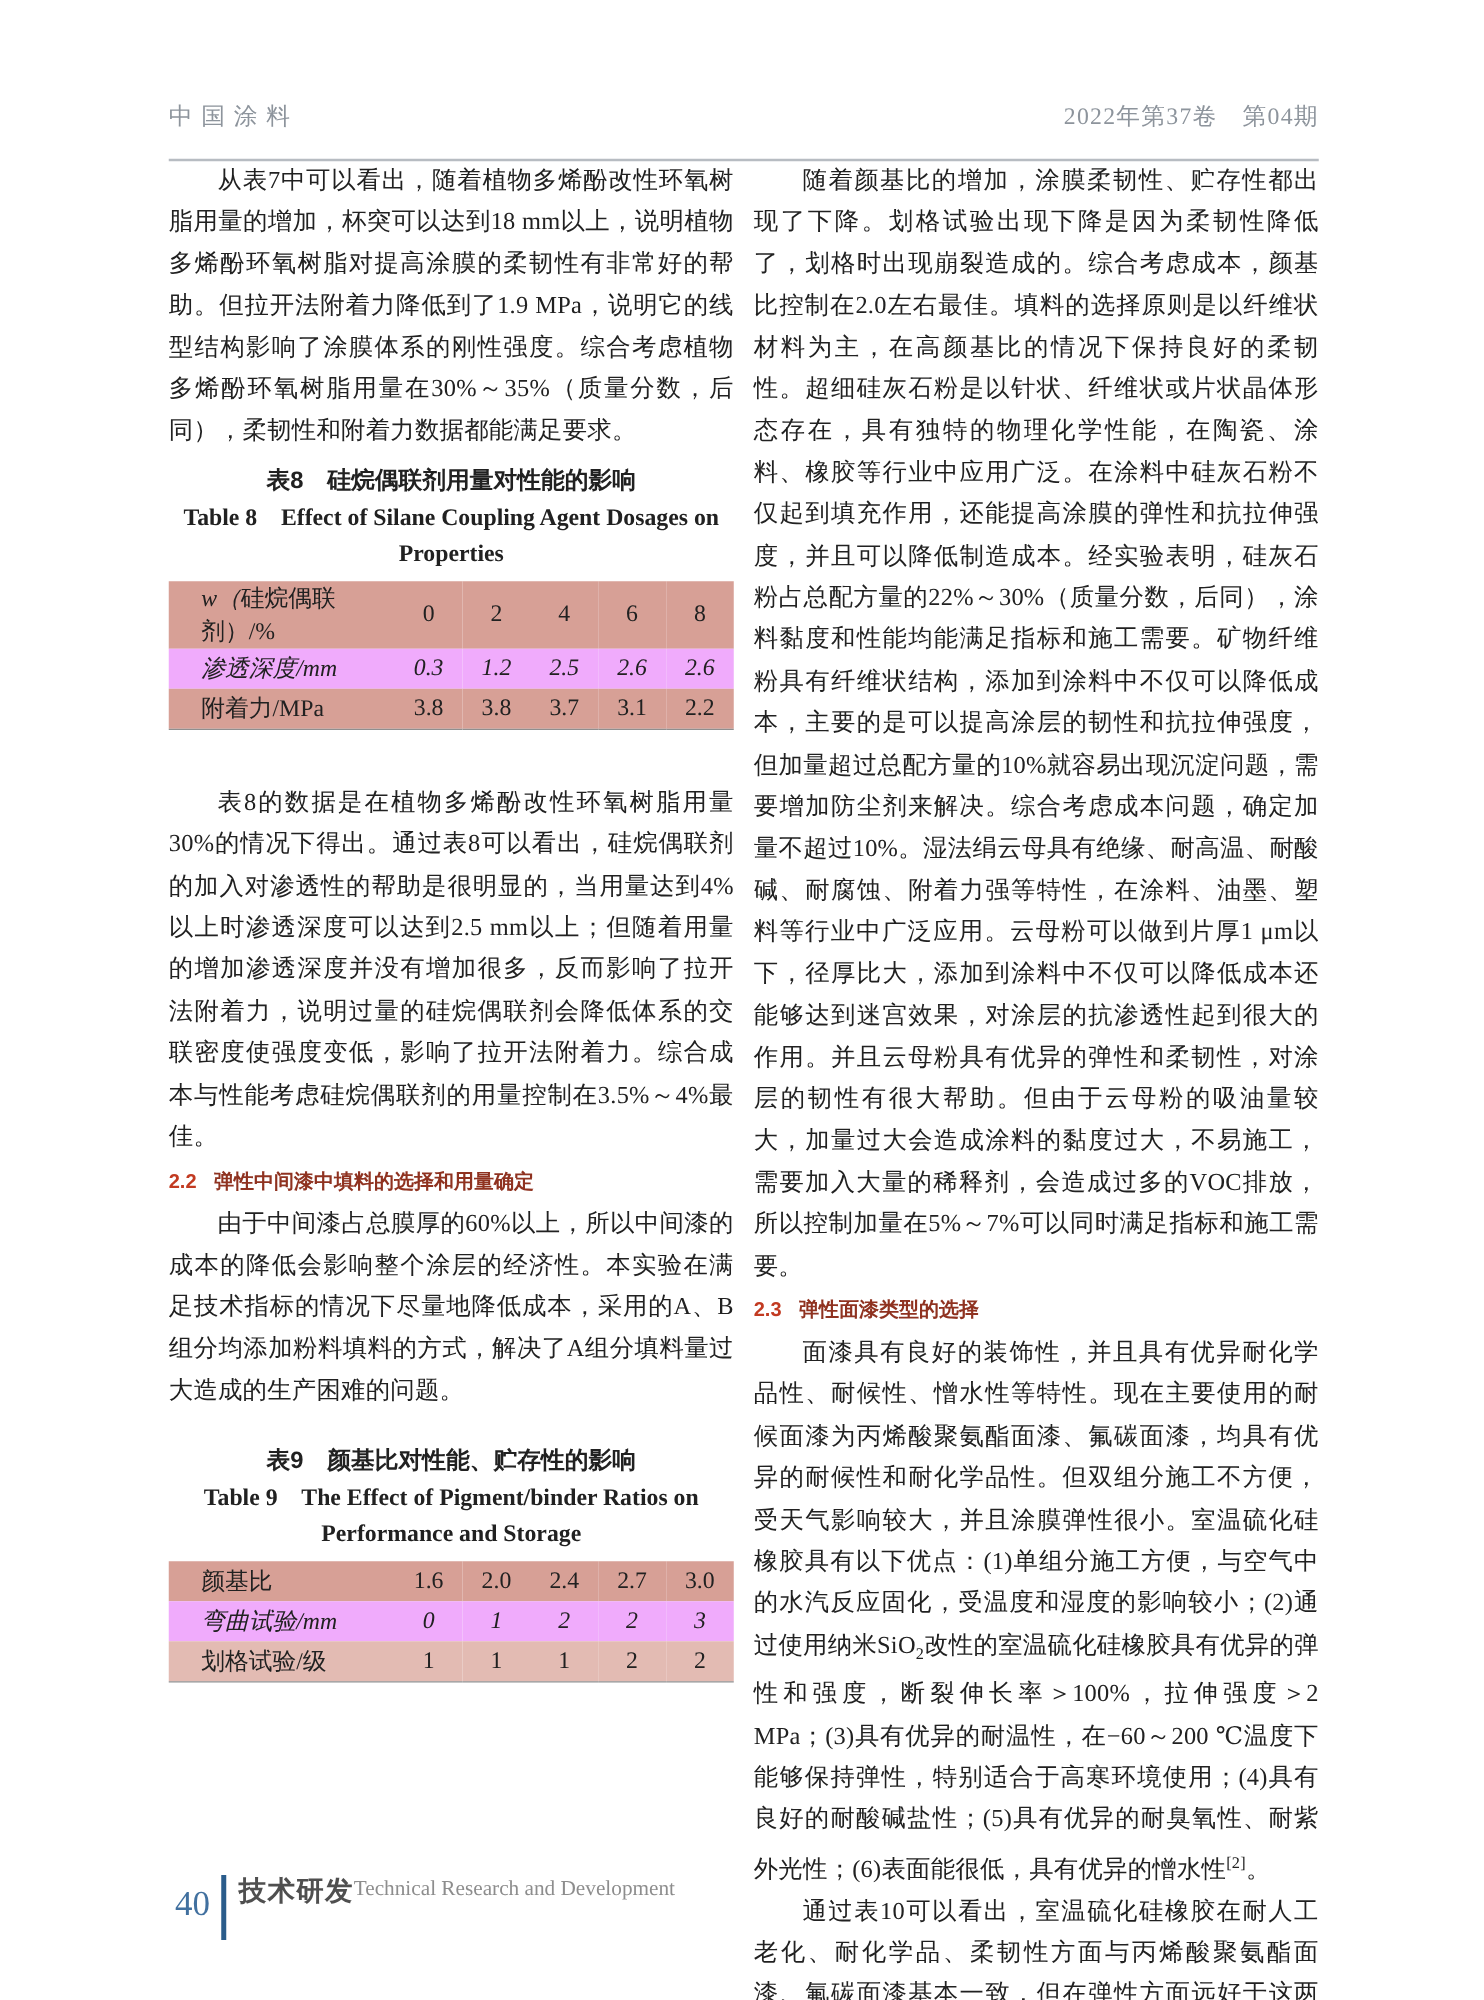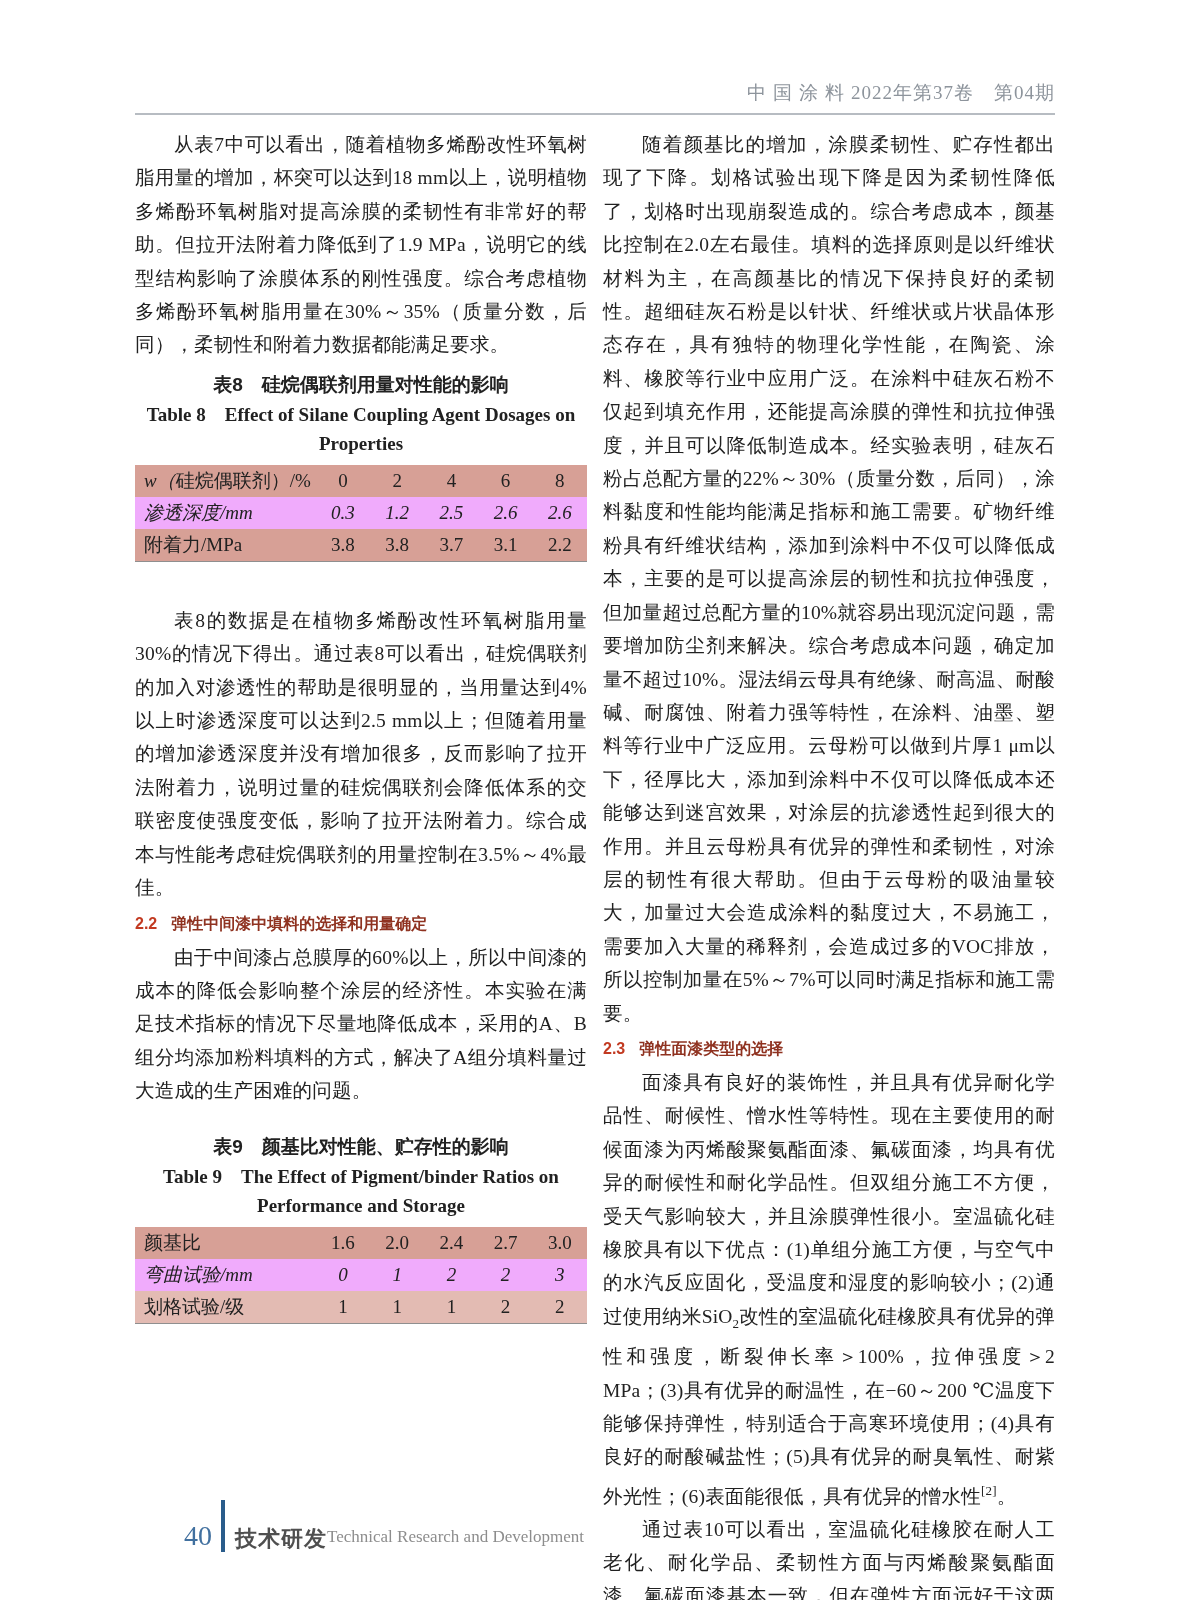--- a/index.html
+++ b/index.html
@@ -4,22 +4,22 @@
 <style>
   html,body { margin:0; padding:0; background:#ffffff; }
   .page {
     position:relative; width:1187px; height:1600px; background:#ffffff;
     font-family:"Liberation Serif","DejaVu Serif",serif; color:#212121;
     overflow:hidden;
   }
   
   .page-header {
     position:absolute; top:80px; left:135px; width:920px;
-    display:flex; justify-content:flex-end; align-items:flex-end;
-    border-bottom:2px solid #b7bcc2; padding-bottom:7px;
+    display:flex; justify-content:space-between; align-items:flex-end;
+    border-bottom:2px solid #b7bcc2; padding-bottom:21px;
     color:#8d949c; font-size:19px;
   }
   .journal-name { letter-spacing:7px; }
   .issue-info { letter-spacing:1px; }
   
   .columns {
     position:absolute; top:128px; left:135px; width:920px;
     display:flex; gap:16px;
   }
   .col { width:452px; }
@@ -43,31 +43,31 @@
   .tbl-title-en {
     text-align:center; font-weight:bold; font-size:19px; line-height:29px;
     margin:0 10px;
   }
   table.data-table {
     width:100%; border-collapse:collapse; margin-top:7px;
     border-bottom:1.5px solid #8f8f8f;
     font-size:19px;
   }
   table.data-table td { height:30px; padding:1px 0; text-align:center; }
-  table.data-table td.label-cell { text-align:left; padding-left:9px; width:40%; }
+  table.data-table td.label-cell { text-align:left; padding-left:26px; width:40%; }
   tr.row-pink  { background:#d7a096; }
   tr.row-pink2 { background:#e3bbb3; }
   tr.row-white { background:#f0abfc;font-style:italic; }
   .fl-italic::first-letter { font-style:italic; }
   sub { font-size:13px; }
   sup { font-size:13px; }
   
   .page-footer {
     position:absolute; top:1500px; left:133px;
-    display:flex; align-items:flex-end;margin-left:44px;
+    display:flex; align-items:flex-start;
   }
   .page-num {
     color:#41709f; font-size:28px; width:42px; text-align:center;
     margin-top:8px;
   }
   .footer-bar { width:4px; height:52px; background:#2a5c8b; margin:0 10px 0 2px; }
   .footer-col { display:flex; flex-direction:row; justify-content:center; }
   .footer-cn {
     font-family:"Liberation Sans","DejaVu Sans",sans-serif; font-weight:bold;
     font-size:22px; color:#4f4f4f; line-height:26px; letter-spacing:1px;

